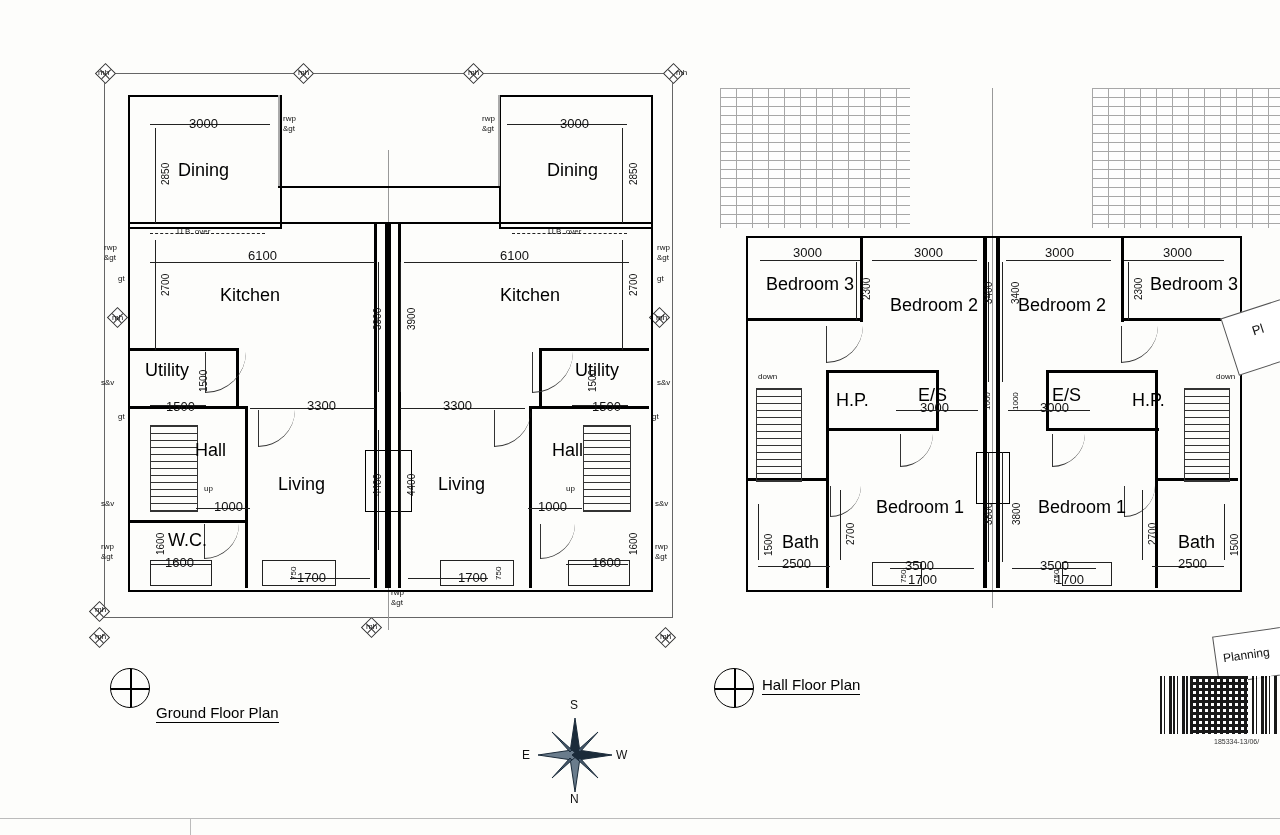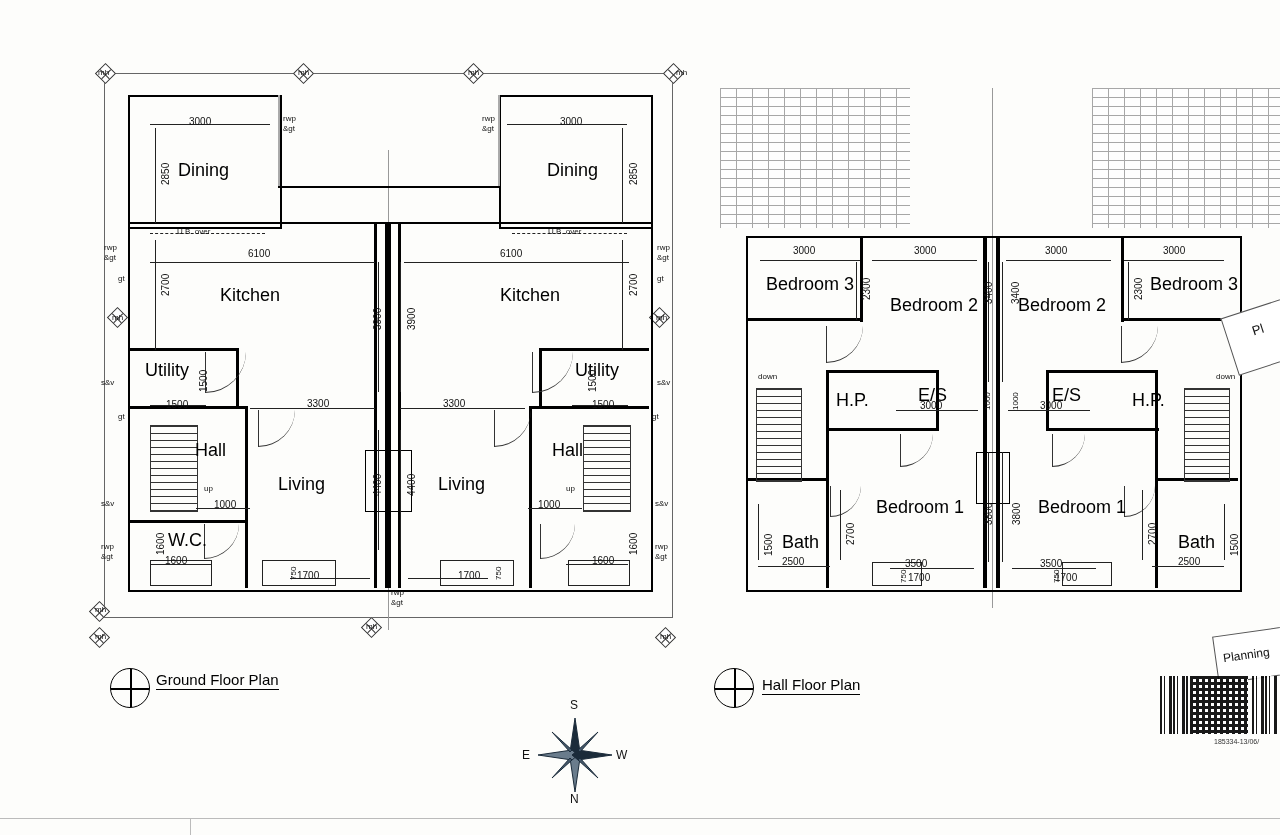--- a/index.html
+++ b/index.html
@@ -24,21 +24,21 @@
     position: absolute;
     font-family: "Liberation Sans", sans-serif;
     white-space: nowrap;
     color: #111;
   }
   .room {
     font-size: 18px;
     color: #000;
   }
   .dim {
-    font-size: 10px;
+    font-size: 13px;
     color: #111;
   }
   .dimv {
     font-size: 10px;
     color: #111;
     transform-origin: 0 0;
   }
   .tiny {
     font-size: 8px;
     color: #111;
@@ -329,21 +329,21 @@
     <span class="txt tiny" style="left:101px;top:542px;">rwp</span>
     <span class="txt tiny" style="left:101px;top:552px;">&amp;gt</span>
     <span class="txt tiny" style="left:655px;top:542px;">rwp</span>
     <span class="txt tiny" style="left:655px;top:552px;">&amp;gt</span>
     <span class="txt tiny" style="left:391px;top:588px;">rwp</span>
     <span class="txt tiny" style="left:391px;top:598px;">&amp;gt</span>
     <span class="txt tiny" style="left:204px;top:484px;">up</span>
     <span class="txt tiny" style="left:566px;top:484px;">up</span>
 
     <div class="circlelabel" style="left:110px;top:668px;"></div>
-    <span class="txt planlabel underline" style="left:156px;top:671px;">Ground Floor Plan</span>
+    <span class="txt planlabel underline" style="left:156px;top:704px;">Ground Floor Plan</span>
   </div>
 
   <div class="abs" style="left:700px;top:0;width:580px;height:660px;">
 
     <div class="hatch" style="left:20px;top:88px;width:190px;height:140px;"></div>
     <div class="hatch" style="left:392px;top:88px;width:190px;height:140px;"></div>
 
     <div class="wall-thin" style="left:292px;top:88px;width:1px;height:520px;background:#999;"></div>
 
     <div class="wall-box" style="left:46px;top:236px;width:492px;height:352px;"></div>

